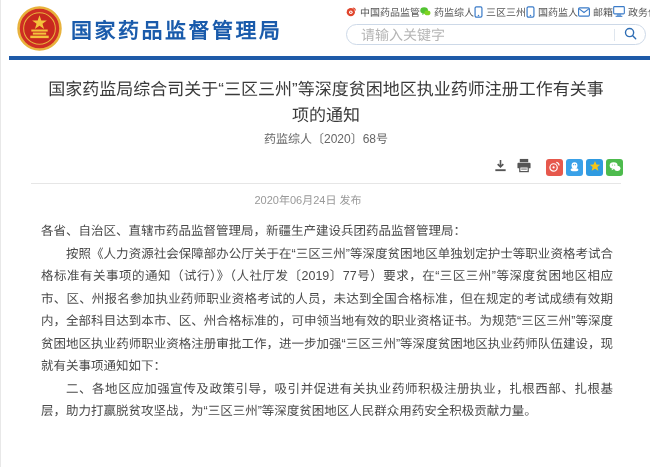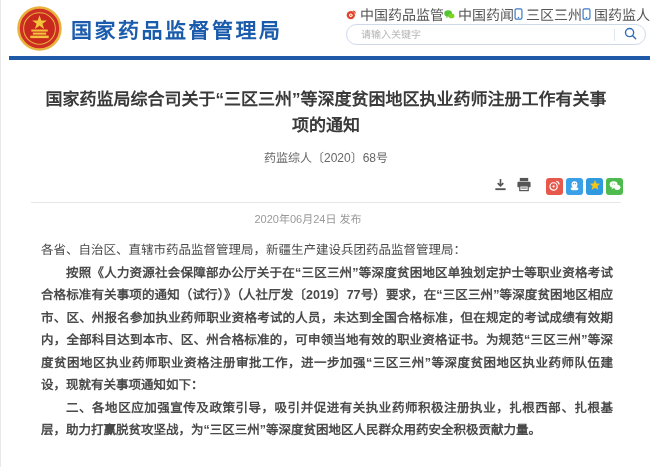--- a/index.html
+++ b/index.html
@@ -11,43 +11,43 @@
   
   .header{position:absolute;left:0;top:0;width:650px;height:57px;background:#fff;}
   .brand{position:absolute;left:16px;top:6px;display:flex;align-items:center;cursor:pointer;}
   .emblem{width:45px;height:45px;flex:0 0 auto;}
   .brand-text{margin-left:9px;}
   .brand-title{font-size:21px;font-weight:bold;color:#1a5bab;letter-spacing:2.5px;line-height:24px;}
   .brand-sub{font-size:9.5px;color:#1a5bab;letter-spacing:.2px;margin-top:2px;}
   .blue-bar{position:absolute;left:8px;right:0;top:56px;height:4px;background:#1e5aa8;}
   
   .top-menu{position:absolute;left:345px;top:4px;width:300px;display:flex;align-items:center;justify-content:space-between;}
-  .menu-item{display:flex;align-items:center;gap:3px;font-size:14px;color:#555;cursor:pointer;white-space:nowrap;}
+  .menu-item{display:flex;align-items:center;gap:3px;font-size:10px;color:#555;cursor:pointer;white-space:nowrap;}
   .menu-item svg{display:block;}
   
   .search-wrap{position:absolute;left:345px;top:24px;width:300px;height:21px;
     border:1px solid #cdd9e8;border-radius:12px;display:flex;align-items:center;background:#fff;box-sizing:border-box;}
-  .search-input{flex:1;border:none;outline:none;background:transparent;font-size:10px;color:#333;padding:0 8px 0 14px;}
+  .search-input{flex:1;border:none;outline:none;background:transparent;font-size:14px;color:#333;padding:0 8px 0 14px;}
   .search-input::placeholder{color:#b5b5b5;}
   .search-divider{width:1px;height:12px;background:#dfe6ee;}
   .search-btn{width:30px;height:100%;border:none;background:transparent;display:flex;align-items:center;justify-content:center;cursor:pointer;padding:0;}
   
   .article{position:absolute;left:0;top:61px;width:650px;}
-  .a-title{margin:26px 42px 0;text-align:center;font-size:17px;font-weight:bold;color:#3a3a3a;line-height:26px;}
-  .doc-no{margin-top:9px;text-align:center;font-size:12px;color:#666;}
+  .a-title{margin:16px 42px 0;text-align:center;font-size:17px;font-weight:normal;color:#3a3a3a;line-height:26px;}
+  .doc-no{text-align:center;font-size:12px;color:#666;}
   .toolbar{margin:12px 28px 0 0;display:flex;justify-content:flex-end;align-items:center;gap:8px;height:18px;}
   .tool-btn{border:none;background:transparent;padding:0;cursor:pointer;display:flex;align-items:center;}
   .share-group{display:flex;gap:3px;margin-left:6px;}
   .share-btn{width:17px;height:17px;border:none;border-radius:3px;padding:0;cursor:pointer;
     display:flex;align-items:center;justify-content:center;}
   .divider{margin:7px 30px 0;height:1px;background:#e6e6e6;}
   .pub-date{margin:7px 36px 0 0;text-align:center;font-size:11px;color:#999;}
   .body-text{margin:13px 38px 0 40px;font-size:12.5px;color:#4a4a4a;line-height:22.5px;text-align:justify;}
   .body-text p{margin:0;}
-  .body-text p.indent{text-indent:2em;font-weight:bold;}
+  .body-text p.indent{text-indent:2em;}
 </style>
 </head>
 <body>
 
 <div class="header">
 
   <div class="brand">
     <span>
       <svg class="emblem" viewBox="0 0 44 44">
         <circle cx="22" cy="22" r="20.5" fill="#cf2e24" stroke="#e8b23c" stroke-width="2.5"></circle>
@@ -76,21 +76,21 @@
       <span>中国药品监管</span>
     </span>
     <span class="menu-item">
       <span>
         <svg width="11" height="11" viewBox="0 0 16 16">
             <ellipse cx="6" cy="6.5" rx="5.6" ry="4.6" fill="#52c332"></ellipse>
             <ellipse cx="10.8" cy="10" rx="4.4" ry="3.6" fill="#7ed321"></ellipse>
             <path d="M4 10.5 L3 13 L6 11.5z" fill="#52c332"></path>
           </svg>
       </span>
-      <span>中国药闻</span>
+      <span>药监综人</span>
     </span>
     <span class="menu-item">
       <span>
         <svg width="9" height="12" viewBox="0 0 10 14">
             <rect x="1" y="1" width="8" height="12" rx="1.6" fill="none" stroke="#3a7bc8" stroke-width="1.4"></rect>
             <circle cx="5" cy="11" r=".9" fill="#3a7bc8"></circle>
           </svg>
       </span>
       <span>三区三州</span>
     </span>

